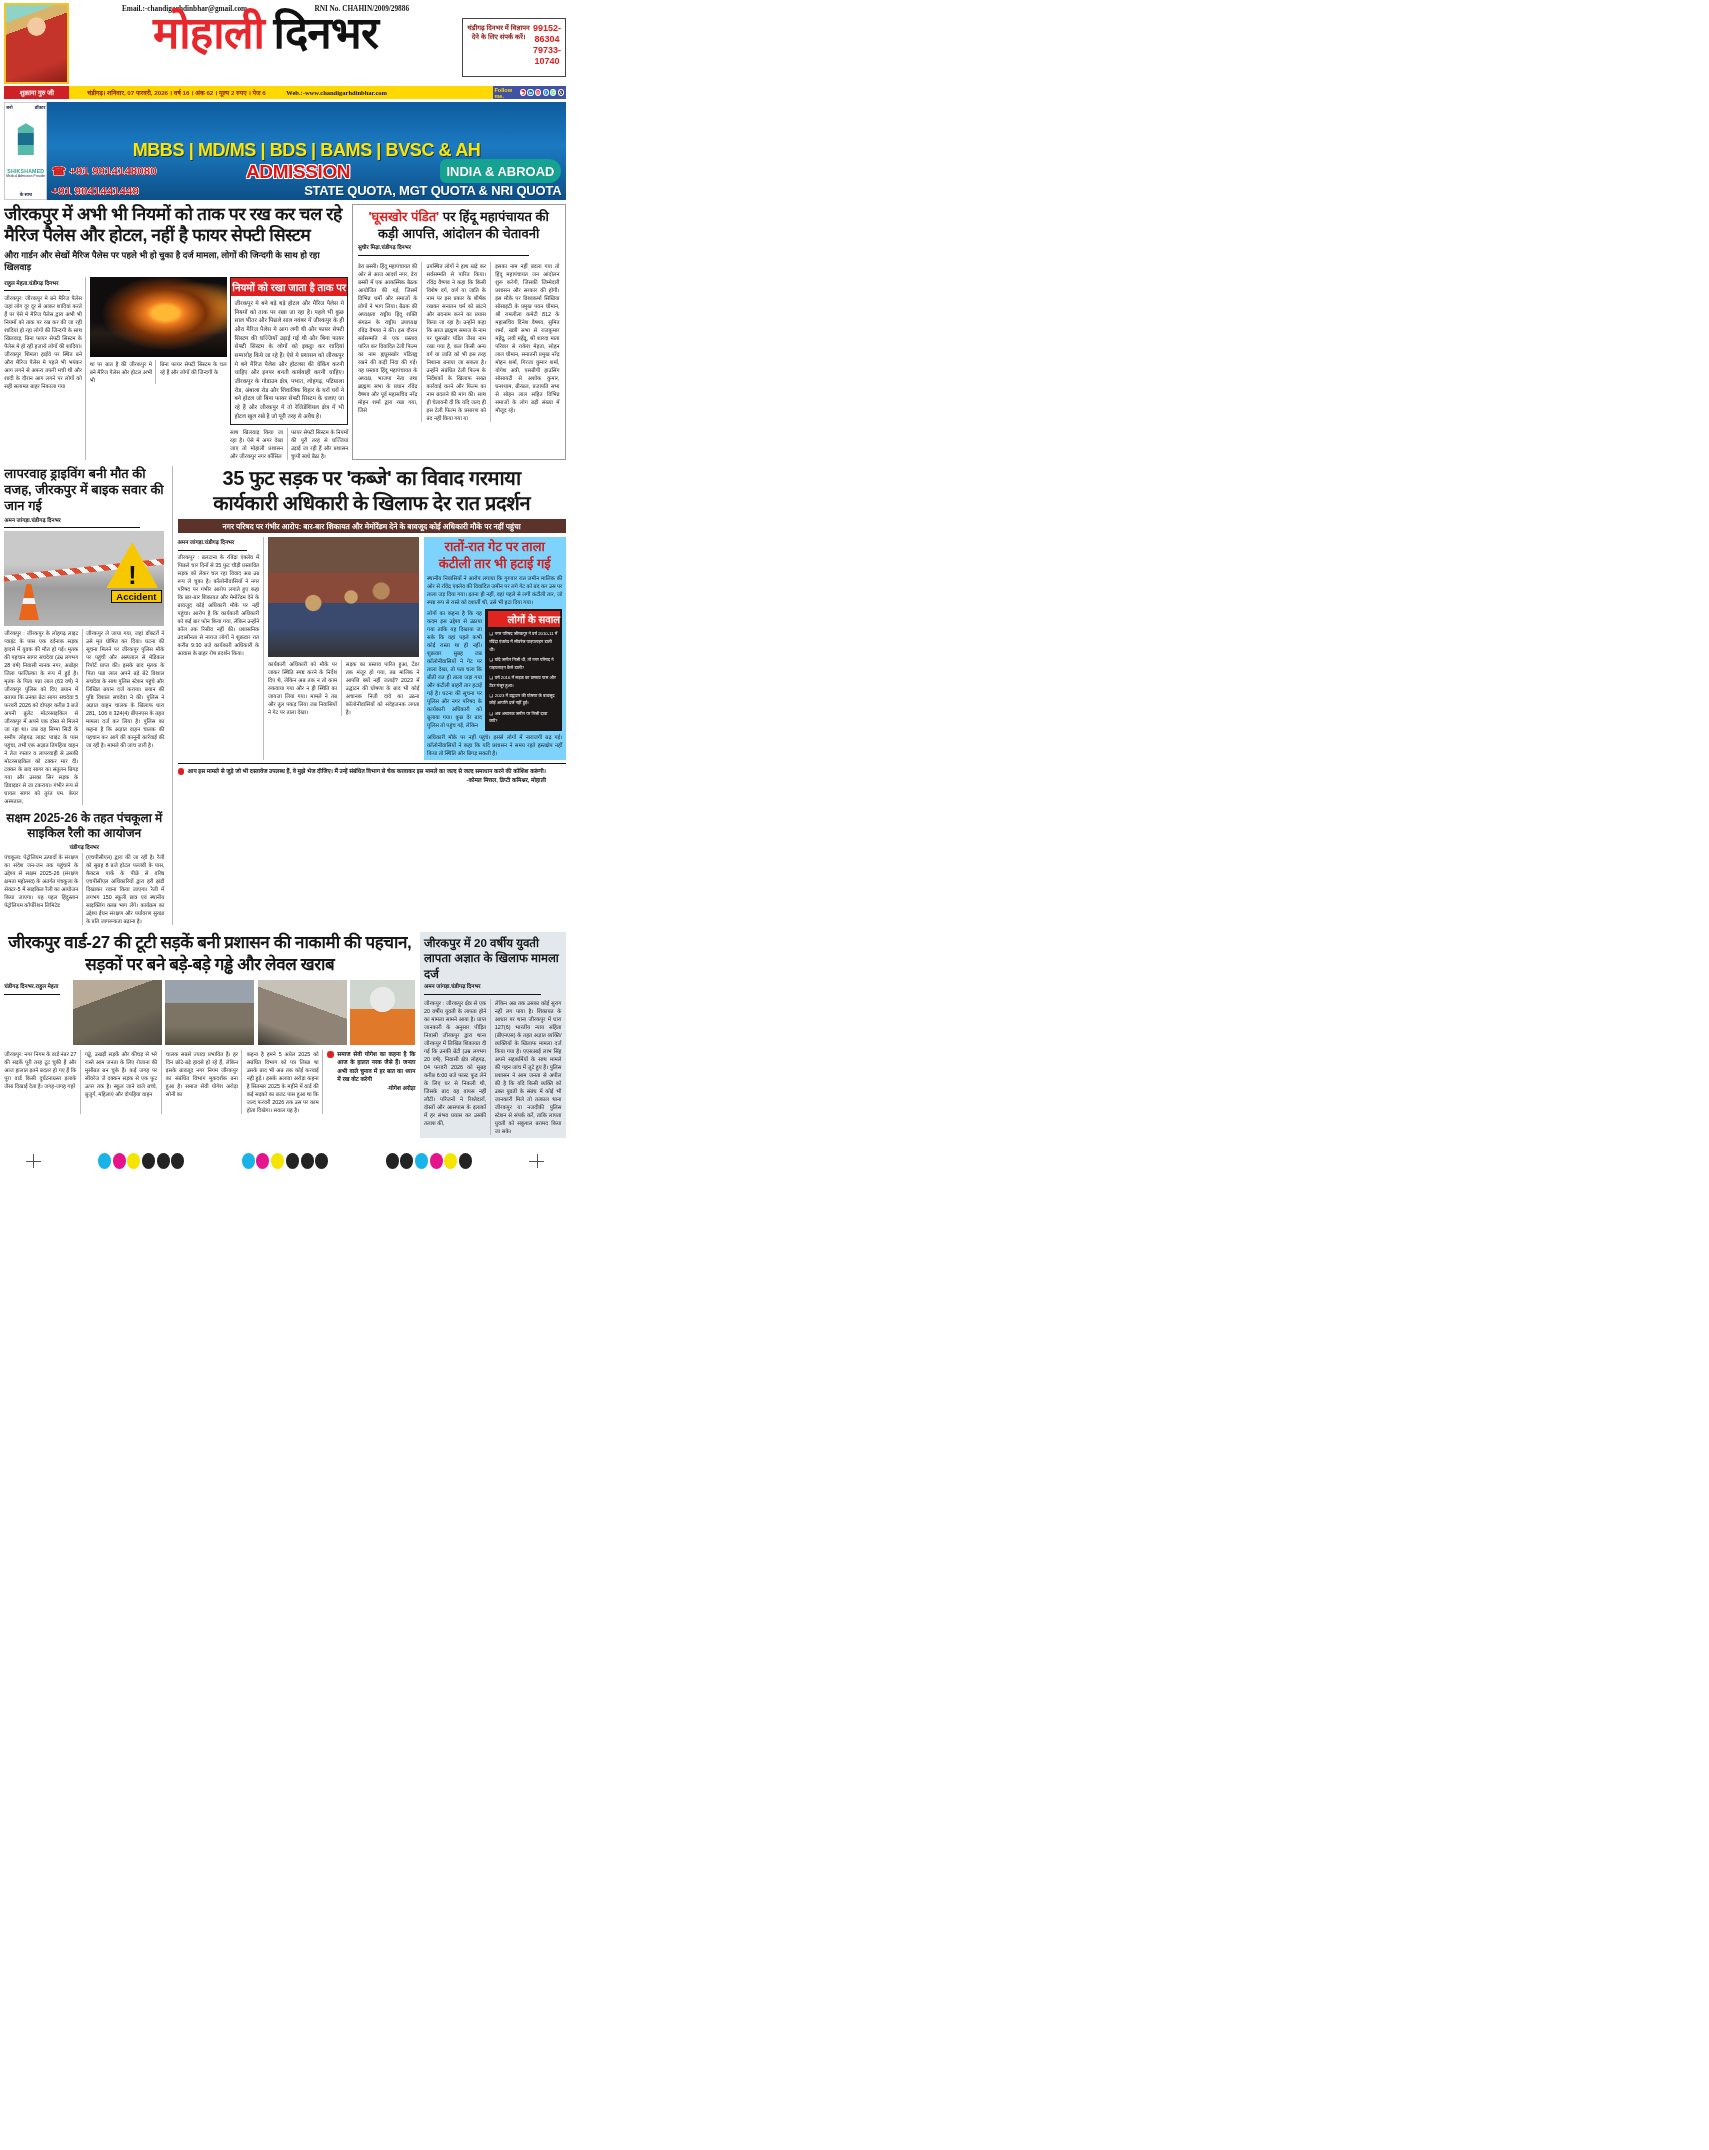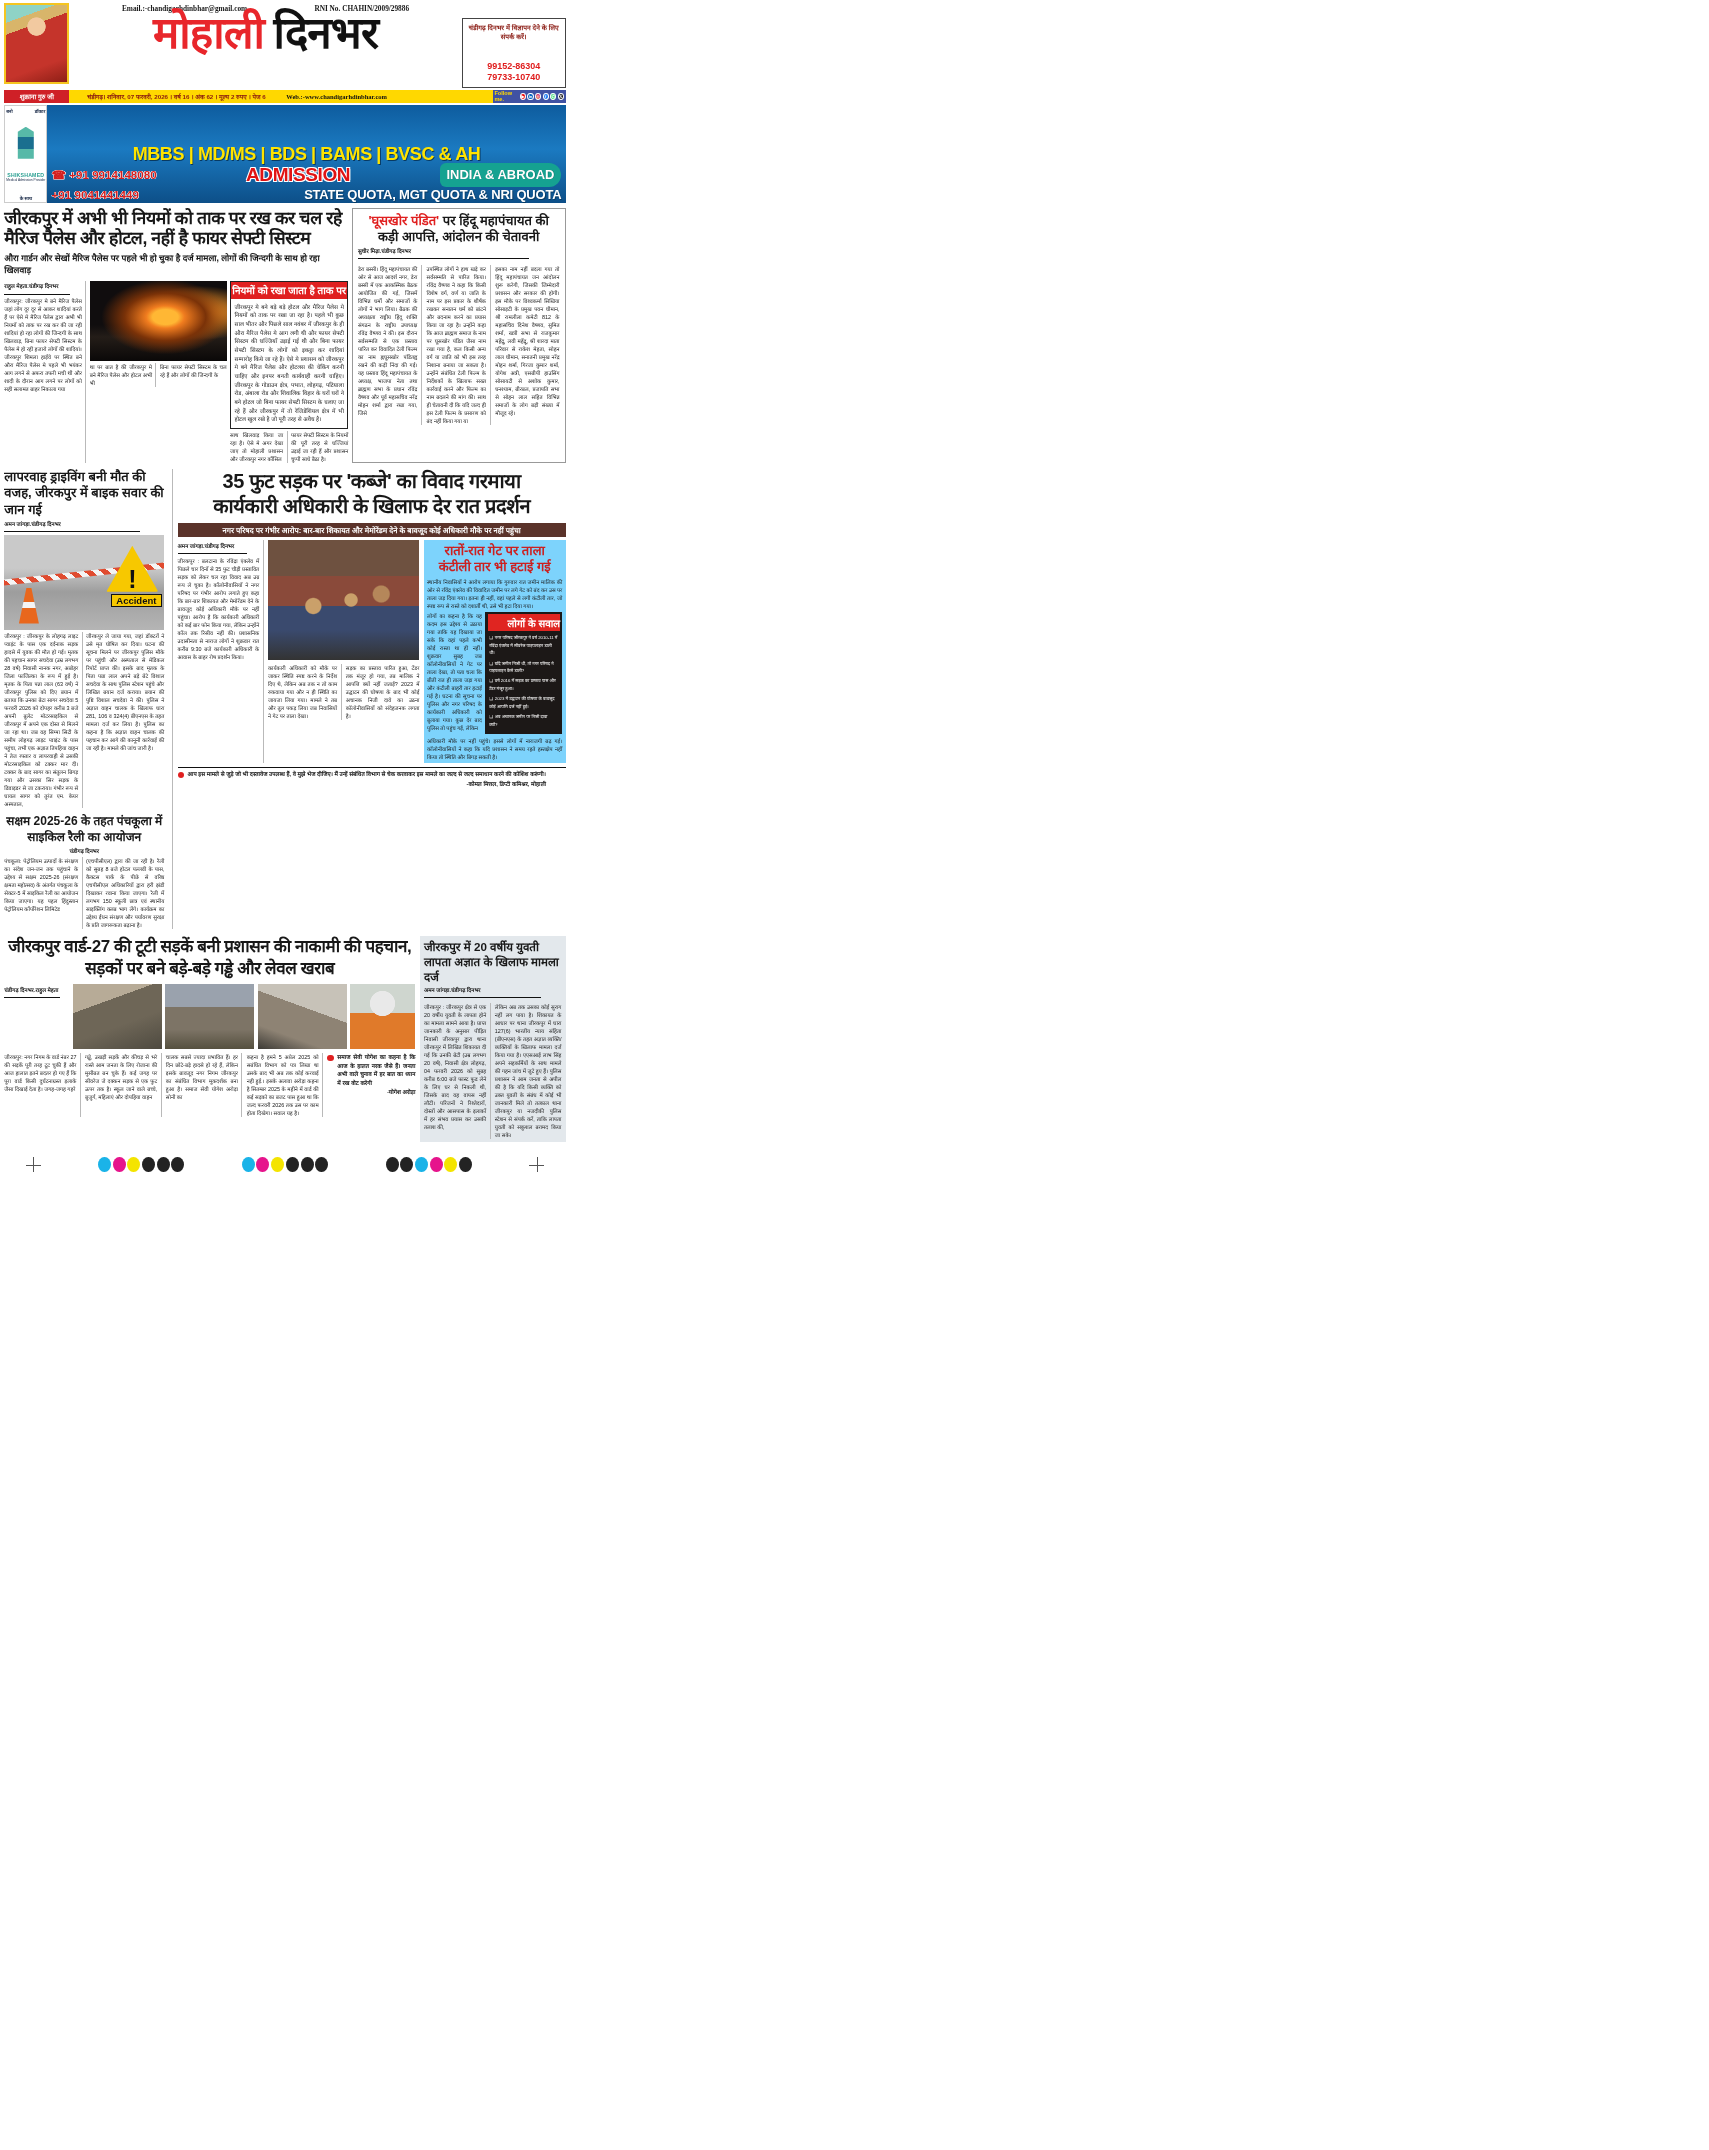--- a/index.html
+++ b/index.html
@@ -13,21 +13,21 @@
   
   .header{ display:grid; grid-template-columns:65px 1fr 104px; gap:19px; padding:3.4px 4.3px 0 4.3px;}
   .guru-photo{ height:81px; border:2.2px solid #f5c520; background:
      radial-gradient(circle at 50% 28%, #f2c9a0 0 14%, transparent 15%),
      linear-gradient(160deg,#8fd3c6 0 18%, #d8b56a 18% 30%, #c5342b 30% 75%, #8e1f16 100%);}
   .mast-center{ text-align:center;}
   .mast-email{ font-family:"Liberation Serif", serif; font-weight:bold; font-size:7.3px; padding-top:0.9px; display:flex; justify-content:space-around;}
   .mast-line{ display:flex; align-items:flex-end; justify-content:center; gap:9.5px; line-height:.9;}
   .mast-red{ color:#e8262b; font-size:44px; font-weight:bold; letter-spacing:-0.9px;}
   .mast-black{ color:#111; font-size:44px; font-weight:bold; letter-spacing:-0.9px;}
-  .contact-box{ border:0.9px solid #444; margin-top:14.6px; height:70px; text-align:center; padding:4.3px 2.6px; display:flex; flex-direction:column; justify-content:space-between;}
+  .contact-box{ border:0.9px solid #444; margin-top:14.6px; height:59px; text-align:center; padding:4.3px 2.6px; display:flex; flex-direction:row; justify-content:space-between;}
   .contact-msg{ color:#8a1a12; font-weight:bold; font-size:6.7px; line-height:1.35;}
   .contact-phones div{ color:#e01d1d; font-weight:bold; font-size:9px; line-height:1.2;}
   .strip{ display:grid; grid-template-columns:65px 1fr 282px; height:13px; margin:1.7px 4.3px 0 4.3px;}
   .strip-guru{ background:#cf2027; color:#fff; font-weight:bold; font-size:6.5px; display:flex; align-items:center; justify-content:center;}
   .strip-mid{ background:#ffd800; display:flex; align-items:center; justify-content:center; gap:2.6px;}
   .strip-date{ color:#8a1a0f; font-weight:bold; font-size:6.2px;}
   .strip-right{ background:#ffd800; display:grid; grid-template-columns:1fr 73px;}
   .strip-web{ color:#111; font-weight:bold; font-size:6.5px; display:flex; align-items:center; padding-left:2.6px; font-family:"Liberation Serif", serif;}
   .follow{ background:#4052a3; display:flex; align-items:center; gap:1.3px; padding:0 1.7px;}
   .follow-label{ color:#ffd800; font-weight:bold; font-size:5.6px; margin-right:0.9px;}

